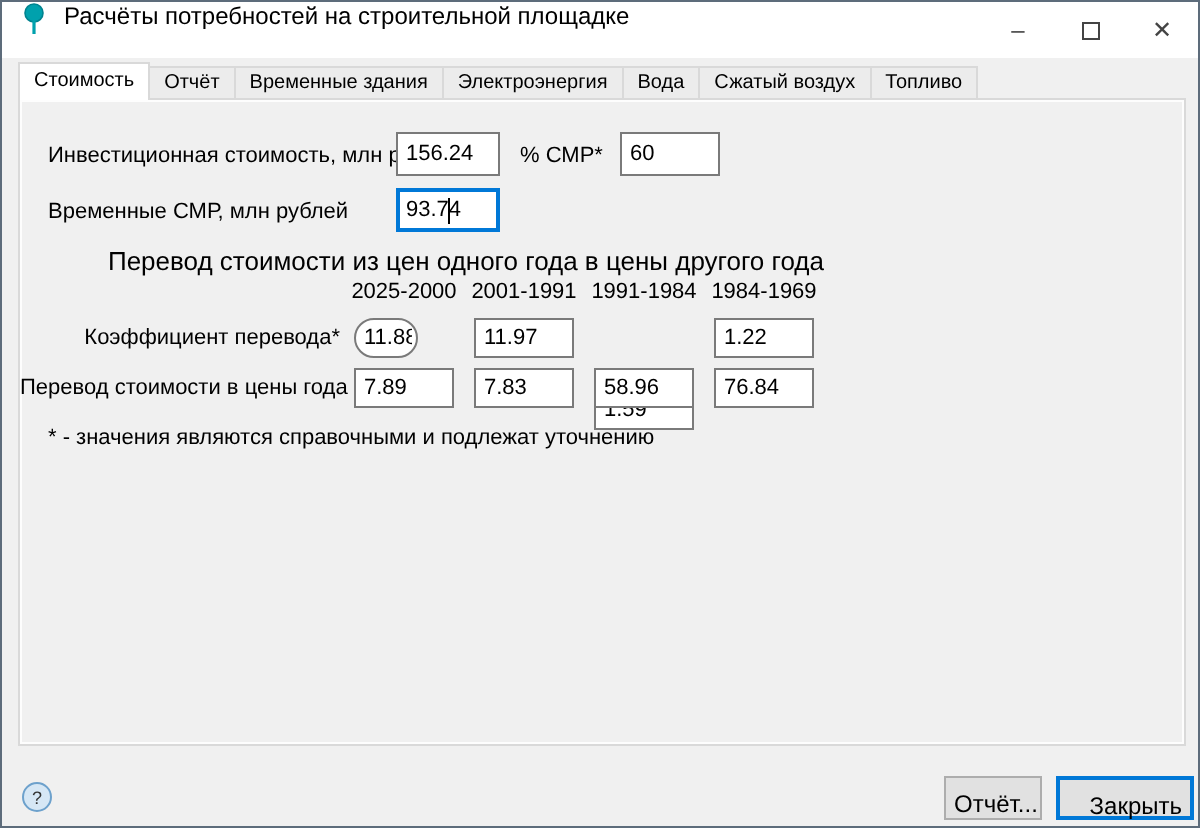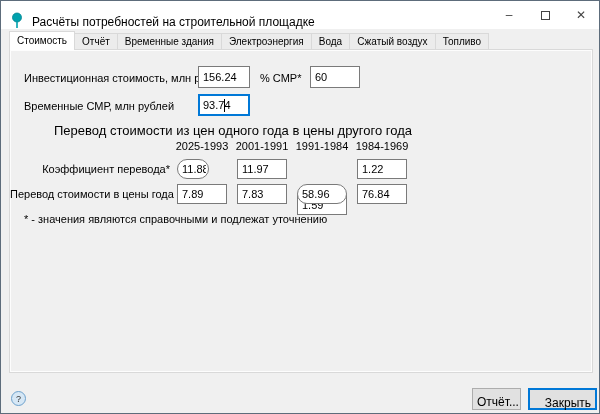--- a/index.html
+++ b/index.html
@@ -5,21 +5,21 @@
   html,body { margin:0; padding:0; background:#fff; }
   * { box-sizing:border-box; }
   .window {
     position:relative; width:600px; height:414px;
     background:#f0f0f0; border:1px solid #5d6c7b; overflow:hidden;
     font-family:"Liberation Sans", sans-serif; color:#000;
   }
   
   .titlebar {
     position:absolute; top:0; left:0; right:0; height:28px;
-    background:#ffffff; display:flex; align-items:flex-end;
+    background:#ffffff; display:flex; align-items:flex-start;
   }
   .app-icon { margin-left:9px; width:14px; height:17px; flex:0 0 auto; }
   .title-text { margin-left:8px; font-size:12px; white-space:nowrap; }
   .caption-controls { margin-left:auto; display:flex; height:100%; }
   .caption-btn {
     width:36px; height:100%; display:flex; align-items:center; justify-content:center;
     font-size:12px; color:#444; cursor:default;
   }
   .maximize-box { width:9px; height:9px; border:1px solid #444; display:block; }
   
@@ -113,35 +113,35 @@
 
     <span class="lbl" style="left:250px; top:21px;">% СМР*</span>
     <input class="field" style="left: 300px; top: 16px; width: 50px;" value="60">
 
     <span class="lbl" style="left:14px; top:49px;">Временные СМР, млн рублей</span>
     <input class="field focused" style="left: 188px; top: 44px; width: 52px;" value="93.74">
     <span class="caret" style="left:214px; top:49px;"></span>
 
     <div class="section-heading">Перевод стоимости из цен одного года в цены другого года</div>
 
-    <span class="col-header" style="left:162px;">2025-1993</span>
+    <span class="col-header" style="left:162px;">2025-2000</span>
     <span class="col-header" style="left:222px;">2001-1991</span>
     <span class="col-header" style="left:282px;">1991-1984</span>
     <span class="col-header" style="left:342px;">1984-1969</span>
 
     <span class="lbl right" style="left:0; top:112px; width:160px;">Коэффициент перевода*</span>
     <input class="field small" style="left: 167px; top: 109px; width: 32px; border-radius: 10px;" value="11.88">
     <input class="field small" style="left: 227px; top: 109px; width: 50px;" value="11.97">
     <input class="field small" style="left: 287px; top: 109px; width: 50px; margin-top: 36px;" value="1.59">
     <input class="field small" style="left: 347px; top: 109px; width: 50px;" value="1.22">
 
     <span class="lbl right" style="left:0; top:137px; width:160px;">Перевод стоимости в цены года</span>
     <input class="field small" style="left: 167px; top: 134px; width: 50px;" value="7.89">
     <input class="field small" style="left: 227px; top: 134px; width: 50px;" value="7.83">
-    <input class="field small" style="left: 287px; top: 134px; width: 50px; border-radius: 10px;" value="58.96">
+    <input class="field small" style="left: 287px; top: 134px; width: 50px;" value="58.96">
     <input class="field small" style="left: 347px; top: 134px; width: 50px;" value="76.84">
 
     <span class="footnote">* - значения являются справочными и подлежат уточнению</span>
   </div>
 
   <div class="help-btn">
     <span>?</span>
   </div>
   <button class="btn" style="left:471px; top:387px; width:49px;">Отчёт...</button>
   <button class="btn default" style="left:527px; top:387px; width:69px;">Закрыть</button>

